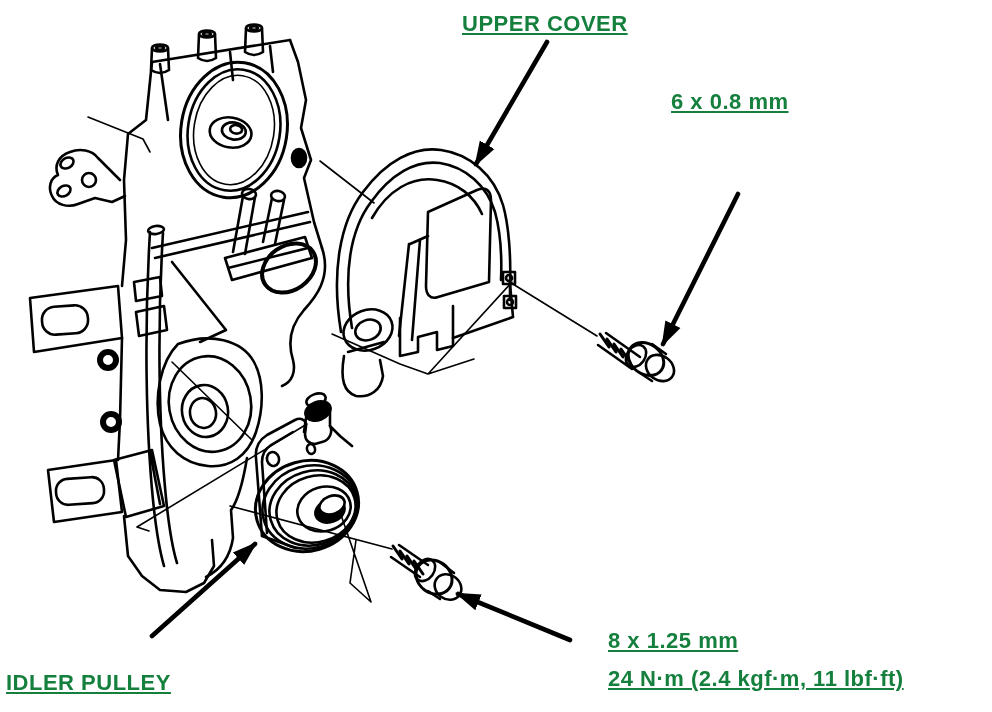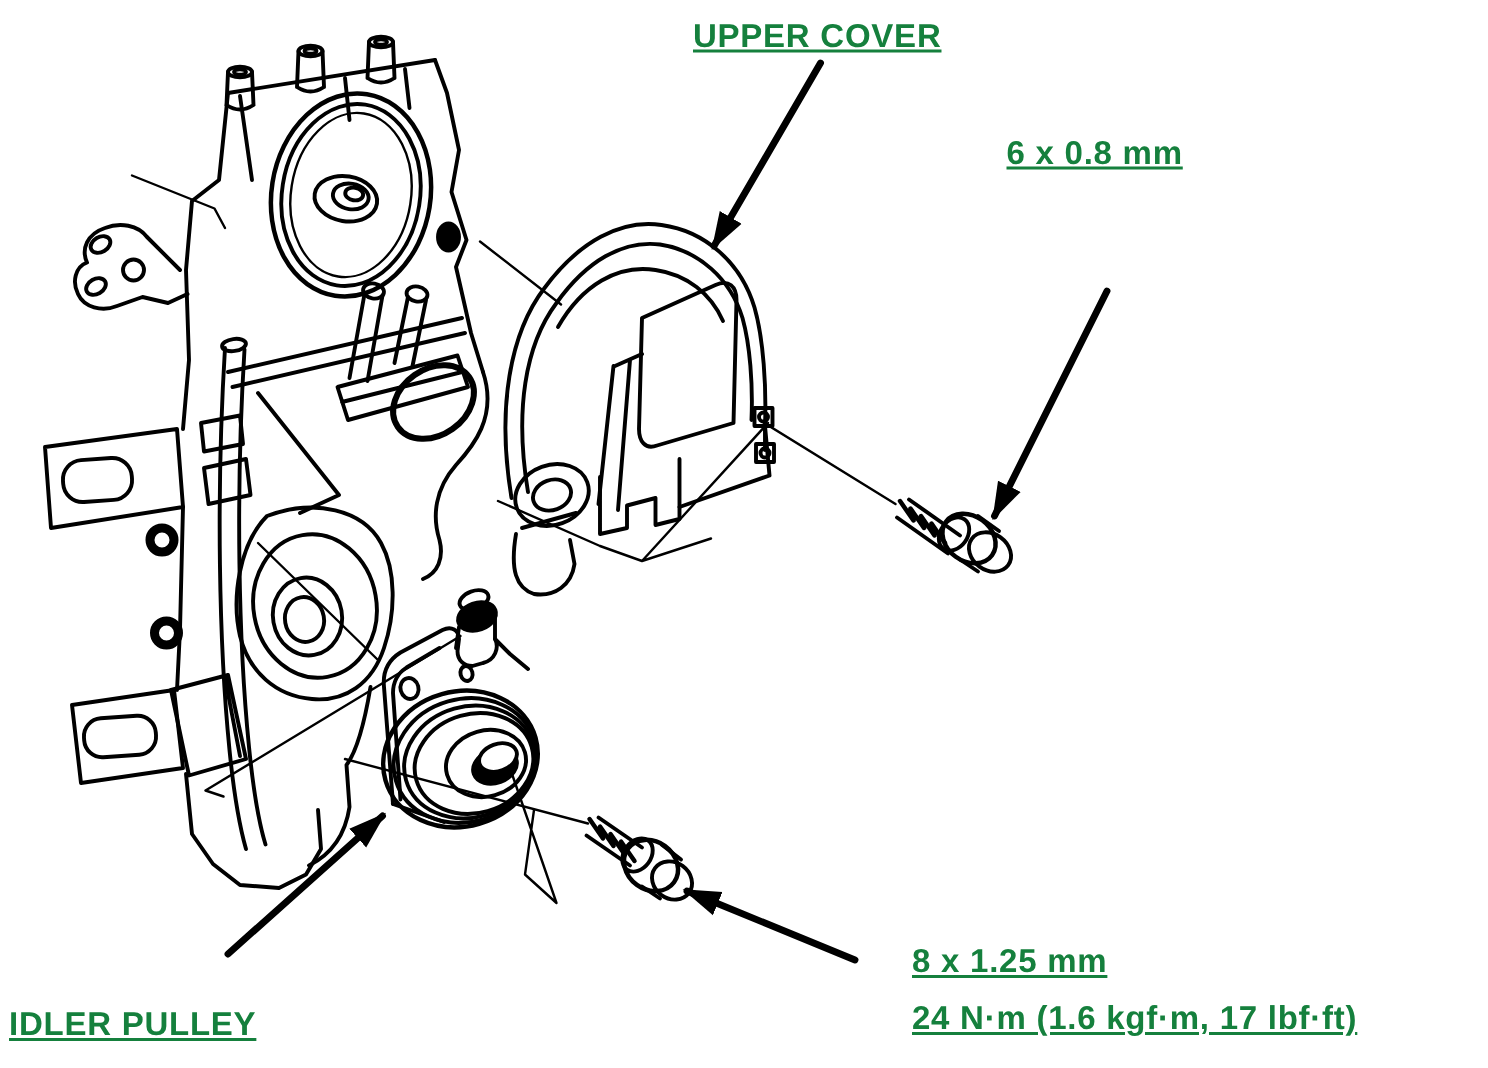--- a/index.html
+++ b/index.html
@@ -187,16 +187,16 @@
   <div class="callout" style="left:671px;top:84px;">
     <div>6 x 0.8 mm</div>
   </div>
 
   <div class="callout big" style="left:6px;top:624px;margin-top:40px;">
     <div>IDLER PULLEY</div>
   </div>
 
   <div class="callout big" style="left:608px;top:622px;">
     <div>8 x 1.25 mm</div>
-    <div>24 N·m (1.6 kgf·m, 17 lbf·ft)</div>
+    <div>24 N·m (2.4 kgf·m, 11 lbf·ft)</div>
   </div>
 
 </div>
 
 </body></html>

